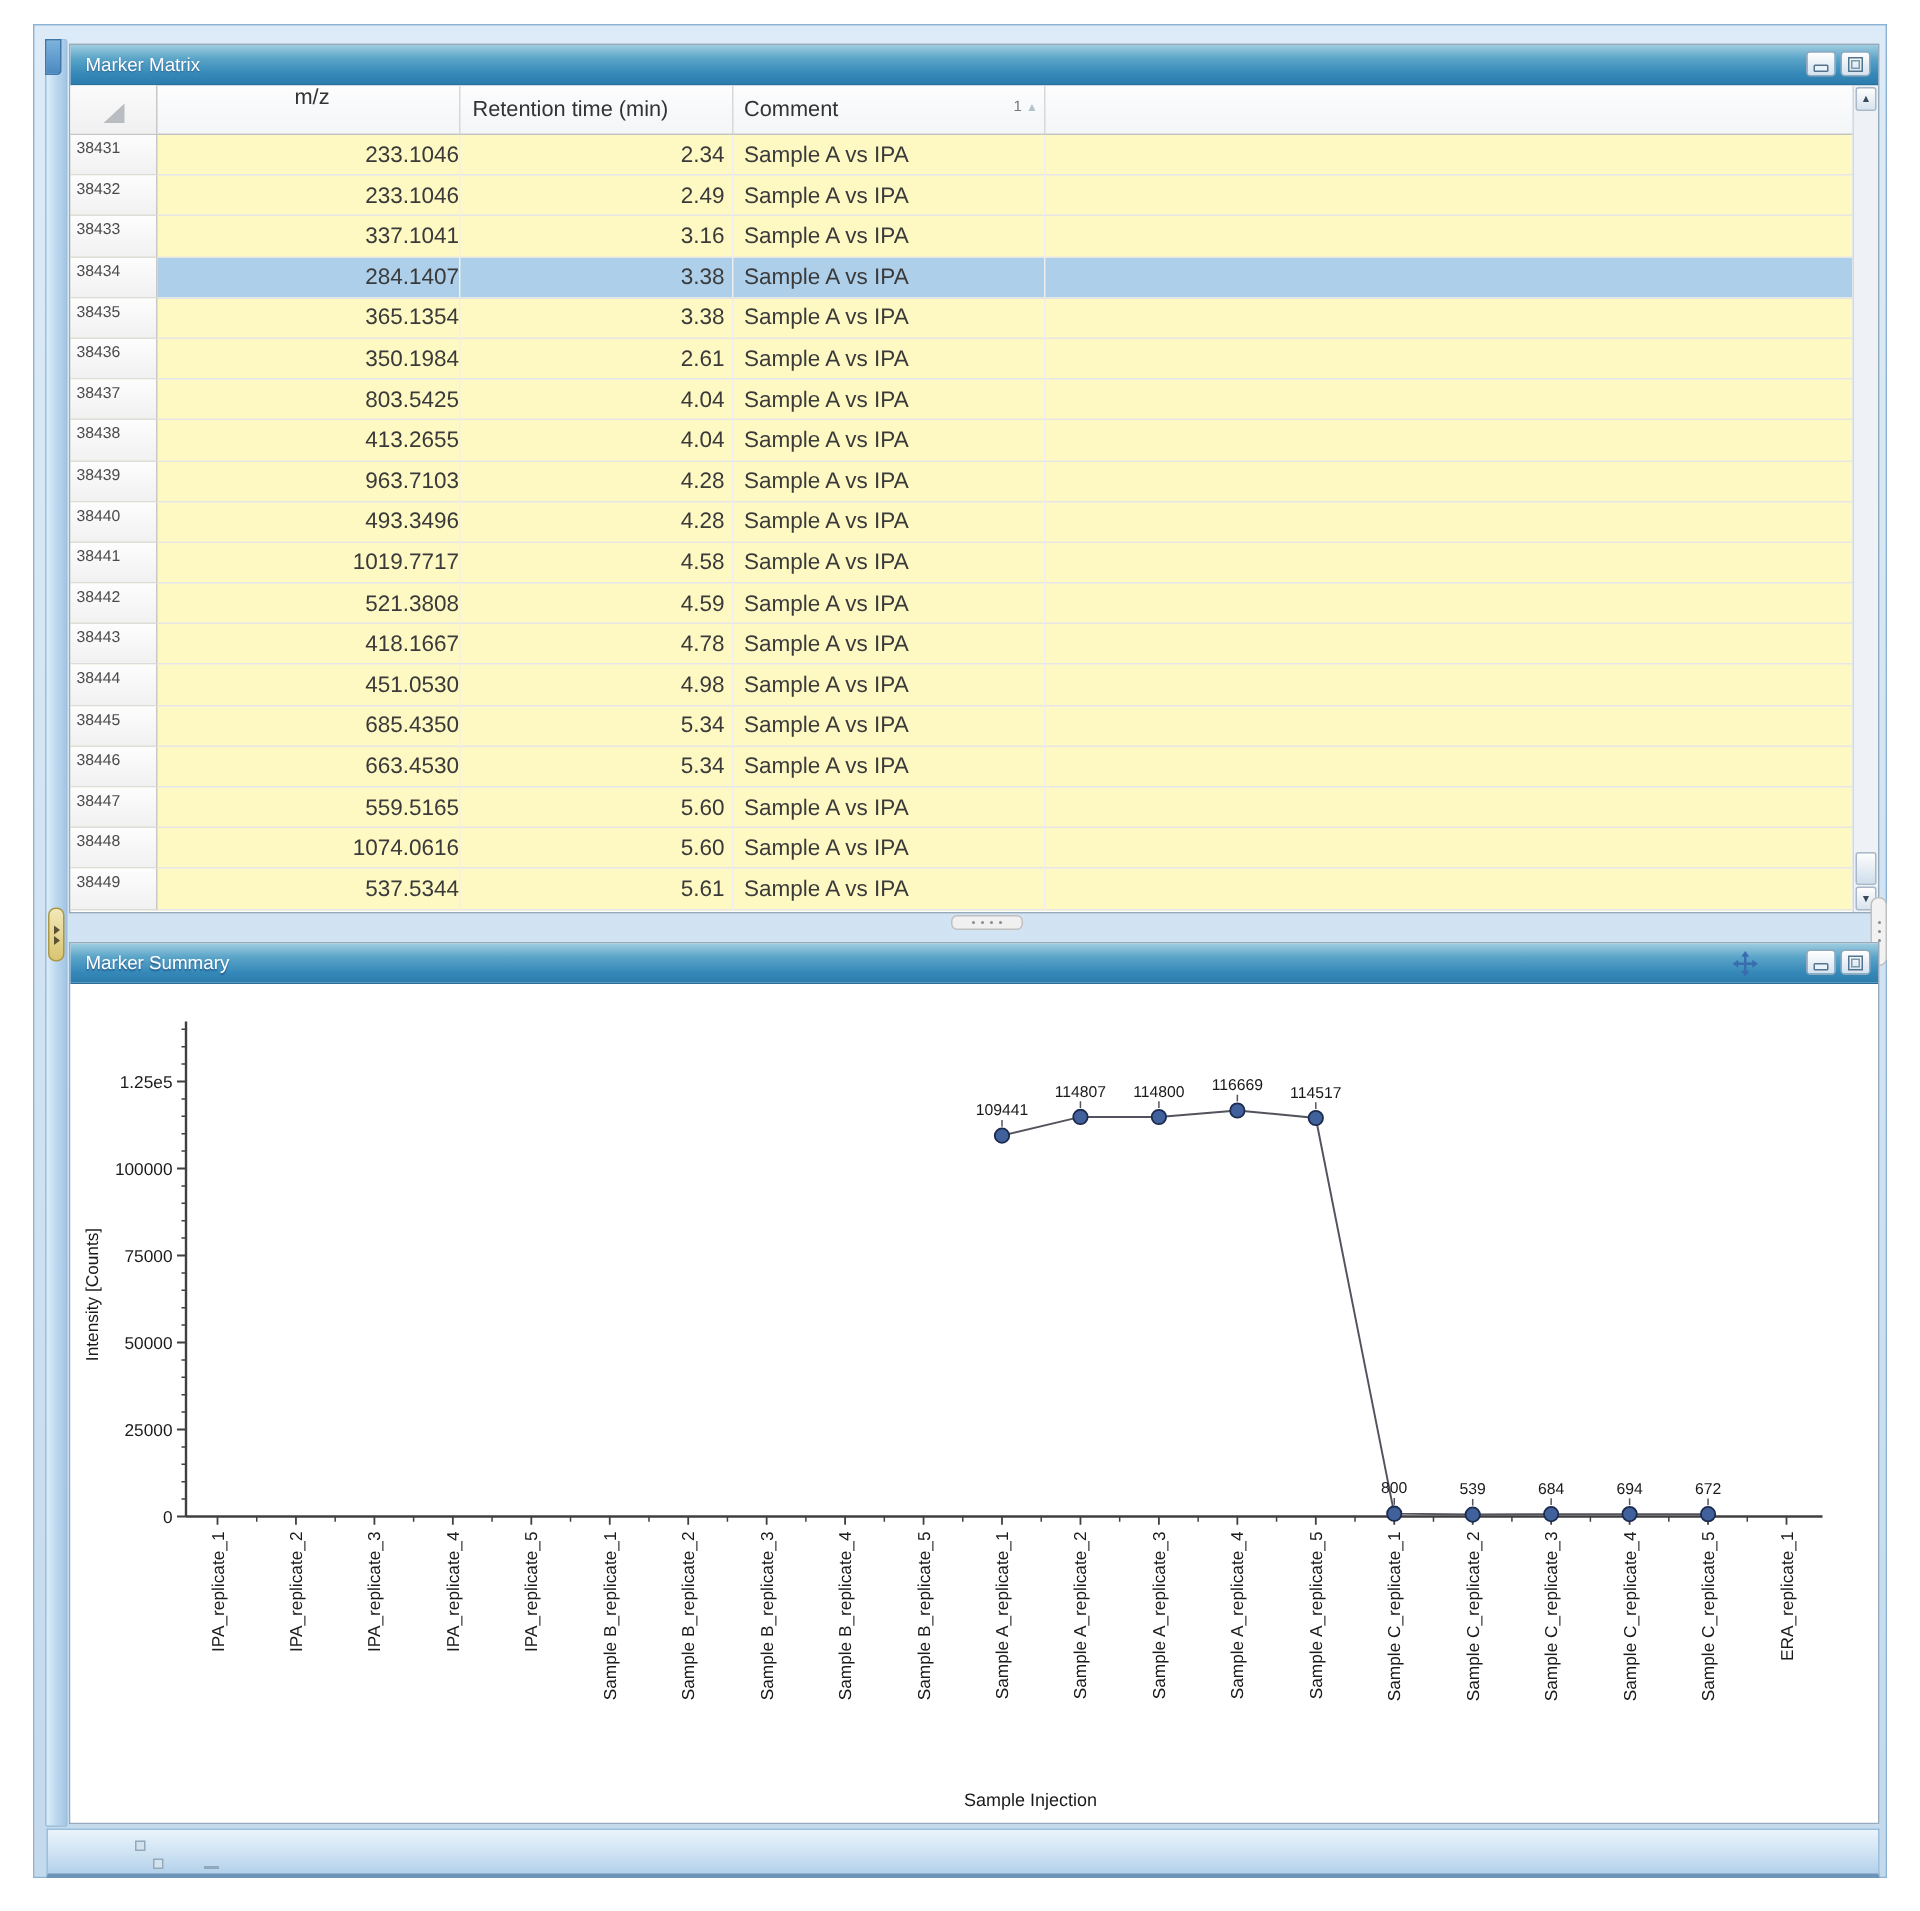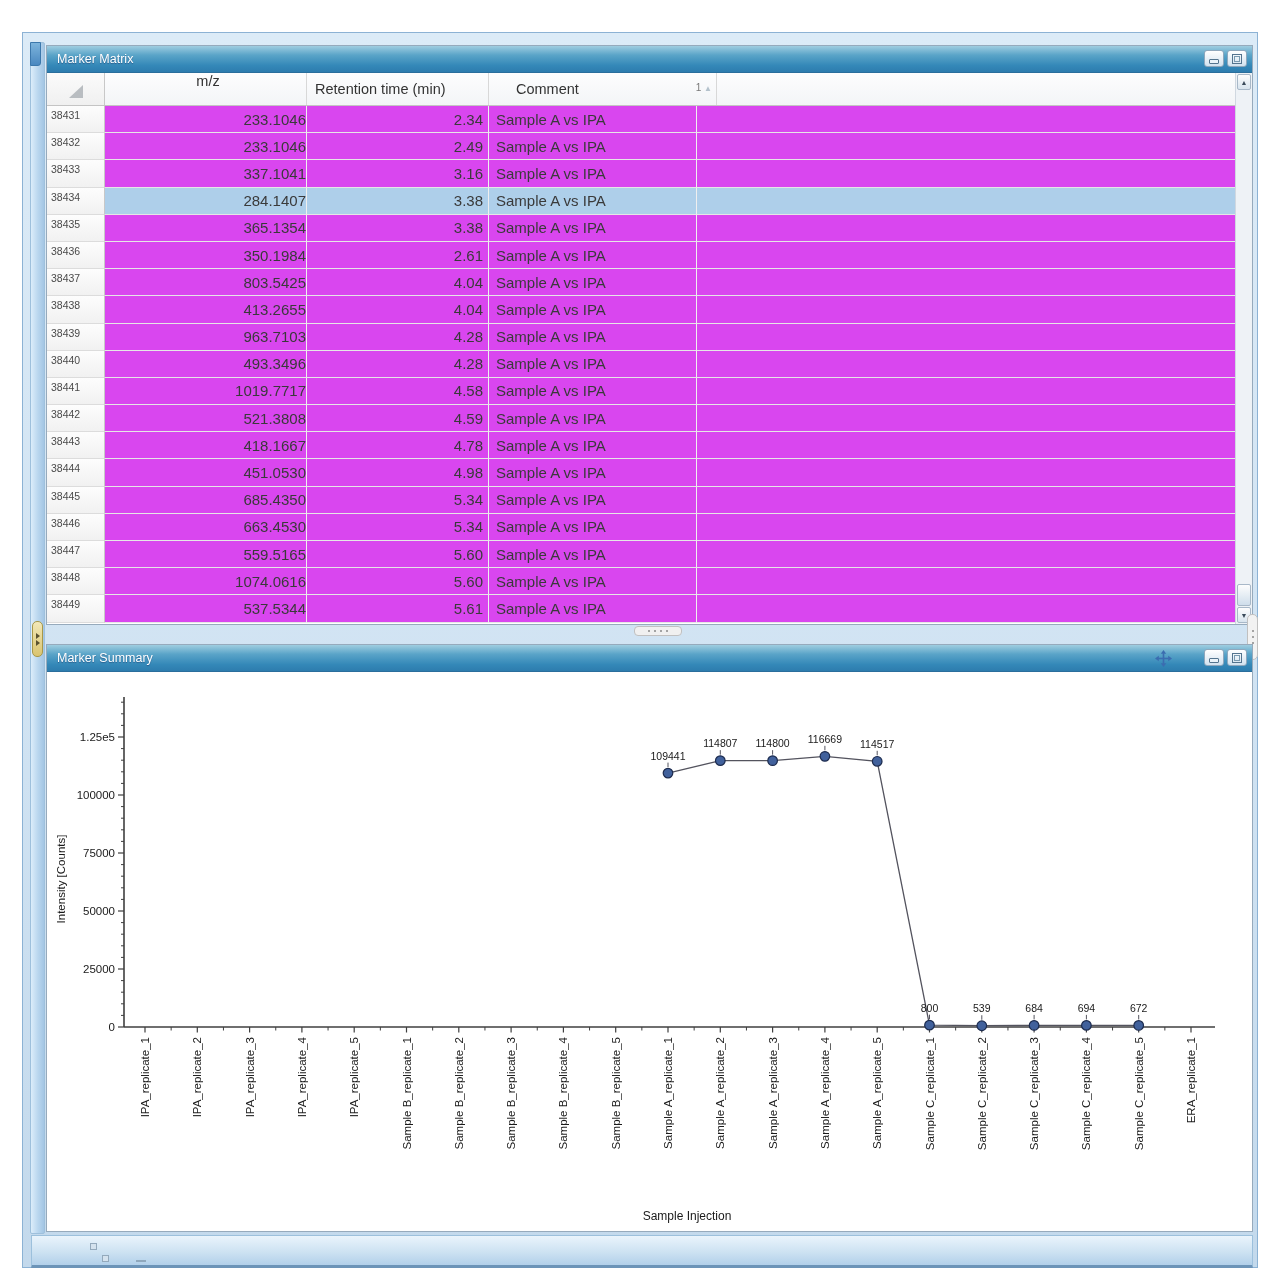--- a/index.html
+++ b/index.html
@@ -1,18 +1,18 @@
 <!DOCTYPE html>
 <html><head>
 <meta charset="utf-8">
 <style>
   * { margin:0; padding:0; box-sizing:border-box; }
   html,body { width:1280px; height:1274px; background:#ffffff; font-family:"Liberation Sans", sans-serif; overflow:hidden; }
 
-  .app-window { position:absolute; left:22px; top:32px; width:1236px; height:1236px;
+  .app-window { position:absolute; left:22px; top:16px; width:1236px; height:1236px;
     background:linear-gradient(180deg,#dcebf7 0%,#cfe2f2 60%,#c3d9ec 100%);
     border:1px solid #8cb2d4; }
 
   
   .left-strip { position:absolute; left:7px; top:9px; width:15px; height:1192px;
     background:linear-gradient(90deg,#dcedfa 0%,#b9d6ee 55%,#a4c6e4 100%);
     border:1px solid #9ec0dc; border-radius:2px; }
   .left-strip-tab { position:absolute; left:-1px; top:-1px; width:11px; height:24px;
     background:linear-gradient(180deg,#7db4dc,#4a88c0); border:1px solid #3c78ac; border-radius:0 0 3px 0; }
   .left-strip-handle { position:absolute; left:1px; top:578px; width:11px; height:36px;
@@ -40,27 +40,27 @@
   
   .thead { position:absolute; left:0; top:27px; right:17px; height:33px;
     background:linear-gradient(180deg,#fdfdfe,#f3f5f7); border-bottom:1px solid #c4c4c4;
     display:flex; font-size:14.5px; color:#333; }
   .th { border-right:1px solid #d8d8d8; display:flex; align-items:center; }
   .th-corner { width:58px; justify-content:center; border-right:1px solid #c8c8c8; background:linear-gradient(180deg,#fbfbfb,#f0f0f0); }
   .corner-tri { width:0; height:0; border-left:14px solid transparent; border-bottom:13px solid #b9bdc1; margin-top:4px; }
   .col-grip { width:4px; align-self:stretch; border-left:1px dotted #b8b8b8; margin-right:3px; }
   .th-mz { width:202px; padding-left:5px;flex-direction:column; }
   .th-rt { width:182px; padding-left:8px; }
-  .th-comment { width:208px; padding-left:7px; position:relative;margin-left:20px; }
+  .th-comment { width:208px; padding-left:7px; position:relative; }
   .sort-ind { position:absolute; right:4px; top:9px; font-size:10px; color:#777; }
   .sort-arrow { color:#b4c2cc; font-size:8px; }
   .th-fill { flex:1; border-right:none; }
 
   .tbody { position:absolute; left:0; top:60px; right:17px; height:518px; overflow:hidden; }
-  .trow { display:flex; height:27.2px; background:#d946ef; }
+  .trow { display:flex; height:27.2px; background:#fef9c3; }
   .trow.sel .c-mz, .trow.sel .c-rt, .trow.sel .c-comment, .trow.sel .c-fill { background:#aecfea; }
   .rowid { width:58px; background:linear-gradient(180deg,#fdfdfd,#f1f1f1);
     border-right:1px solid #c8c8c8; border-bottom:1px solid #dcdcdc;
     font-size:10.5px; color:#4a4a4a; padding:3px 0 0 4px; }
   .cell { border-bottom:1px solid #e6e6e6; border-right:1px solid #efefef;
     font-size:15px; color:#3a3a3a; display:flex; align-items:center; }
   .c-mz { width:202px; justify-content:flex-end; padding-right:0; }
   .c-rt { width:182px; justify-content:flex-end; padding-right:5px; }
   .c-comment { width:208px; padding-left:7px; }
   .c-fill { flex:1; border-right:none; }

